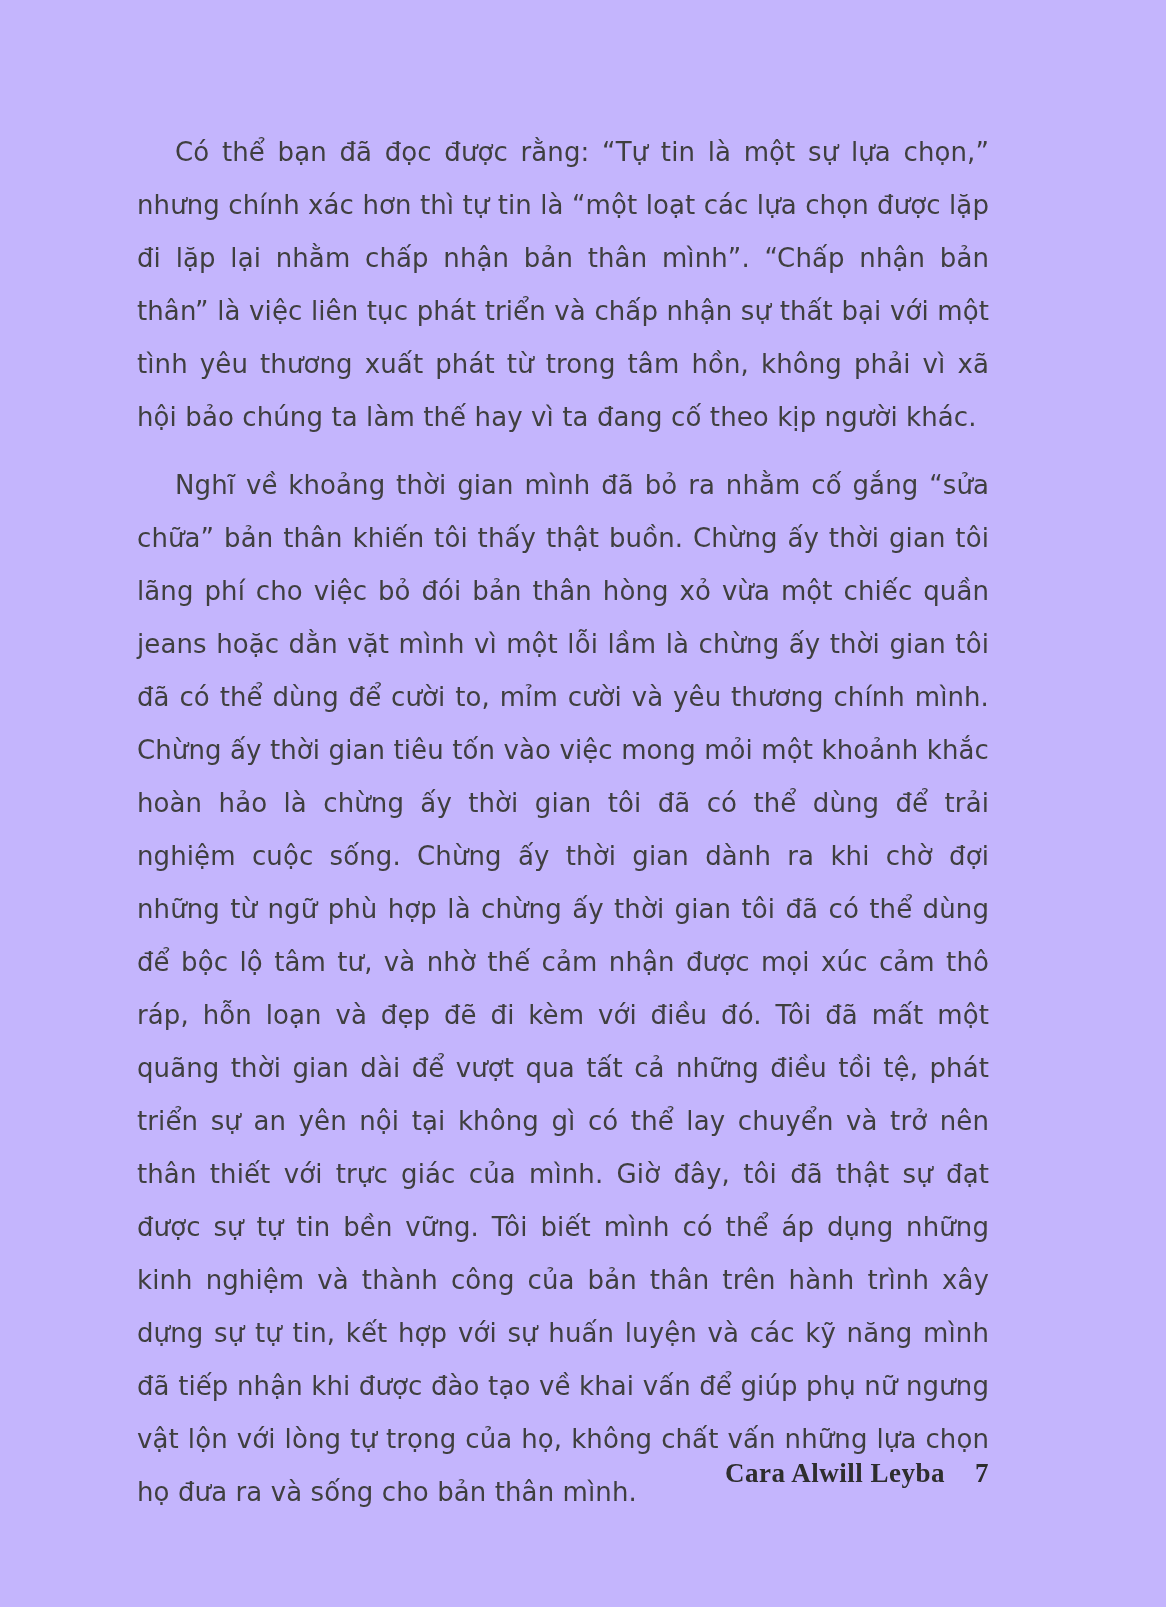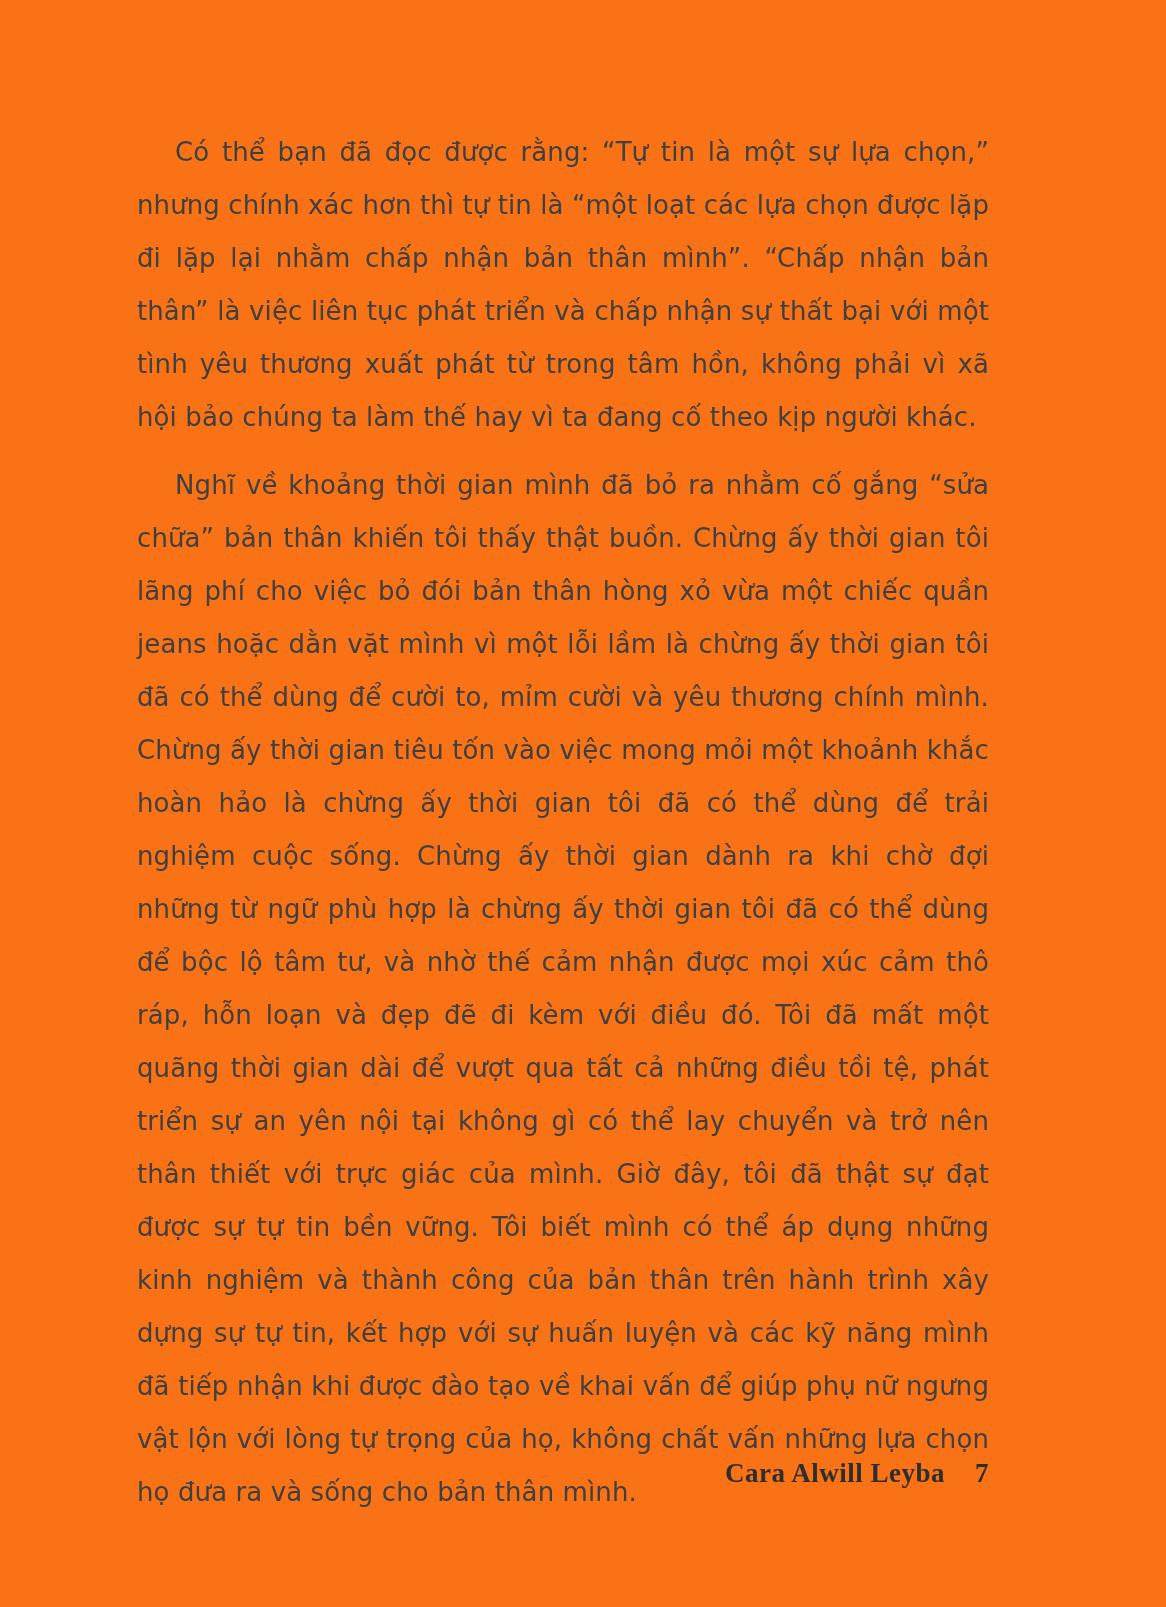--- a/index.html
+++ b/index.html
@@ -10,21 +10,21 @@
   body {
     width: 1166px;
     height: 1607px;
     position: relative;
     overflow: hidden;
     font-family: "DejaVu Sans", "Liberation Sans", sans-serif;
   }
   .page {
     position: absolute;
     inset: 0;
-    background: #f97316;
+    background: #c4b5fd;
   }
   .body-text {
     position: absolute;
     left: 137px;
     top: 126px;
     width: 852px;
     color: #3f3f3f;
     font-size: 26px;
     line-height: 53px;
     text-align: justify;

